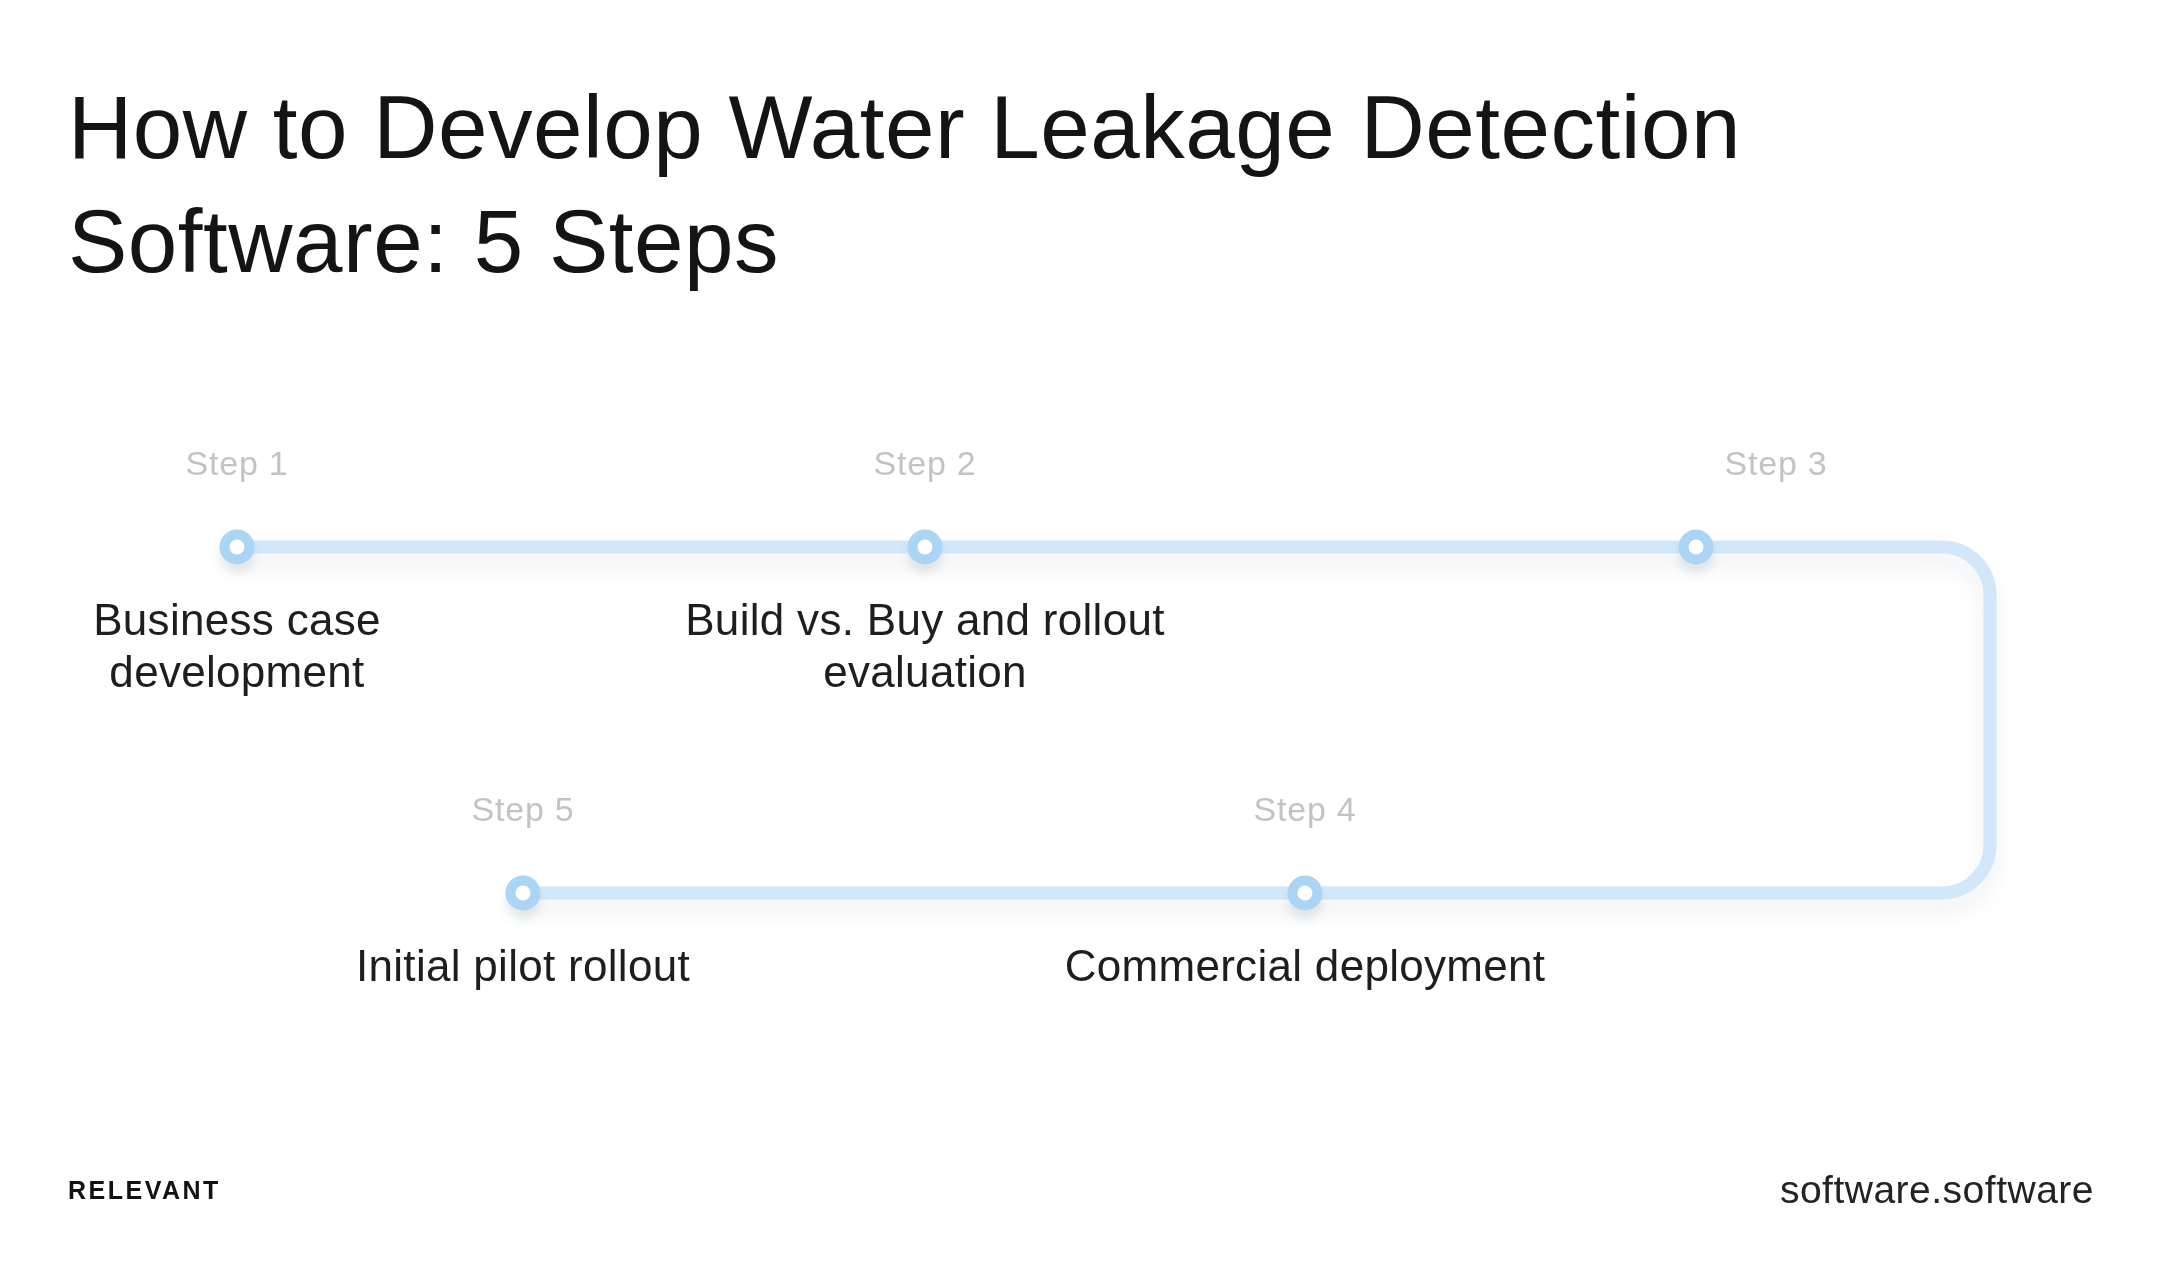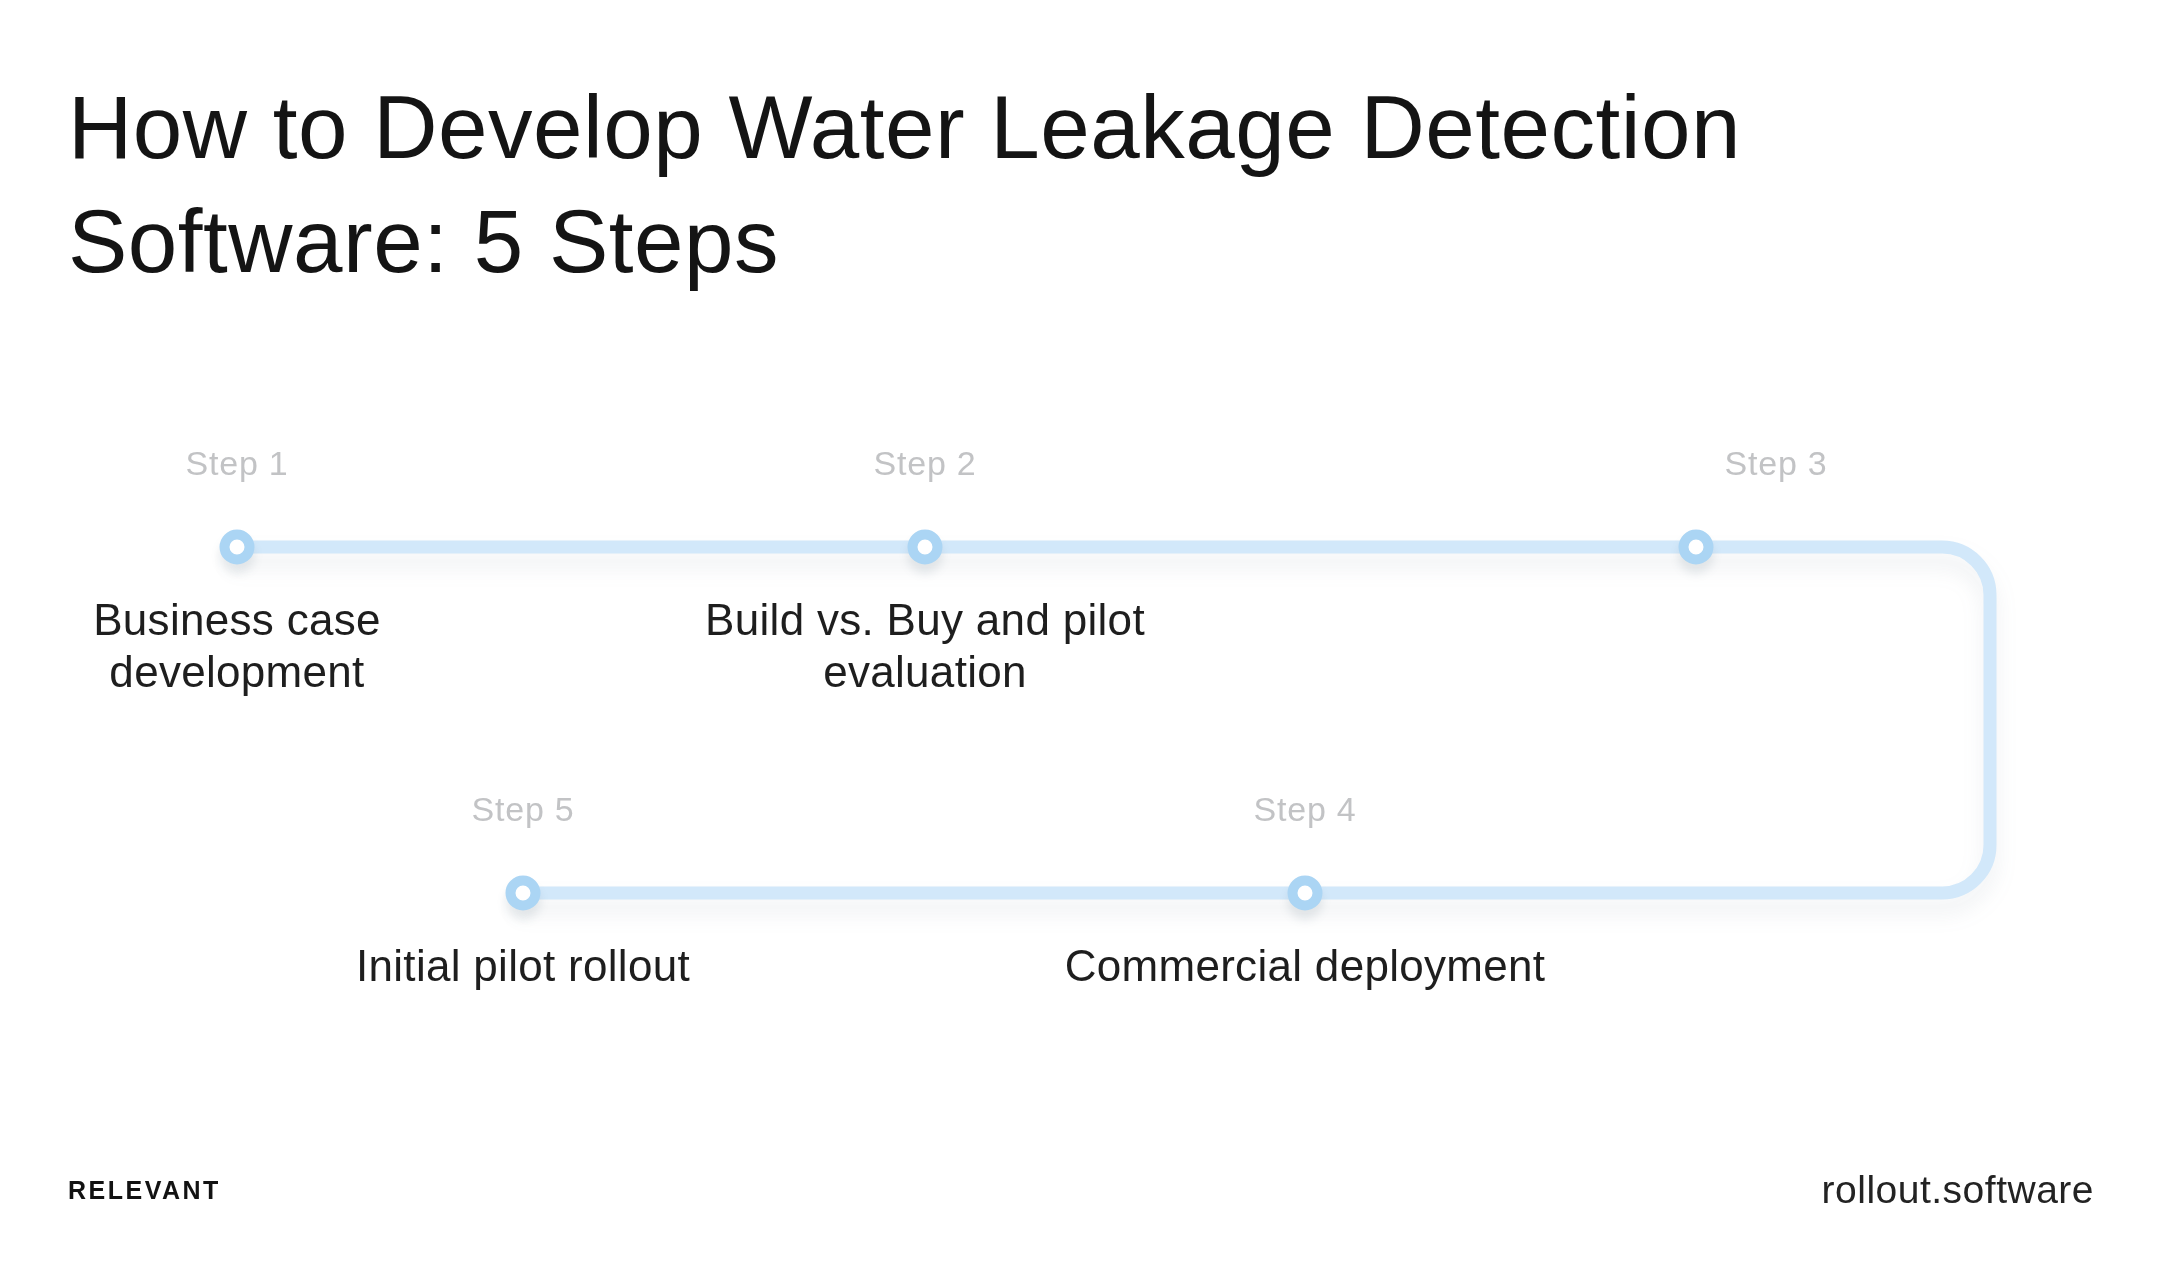--- a/index.html
+++ b/index.html
@@ -94,21 +94,21 @@
   <div class="node n5"></div>
 
   <div class="step-label l1">Step 1</div>
   <div class="step-label l2">Step 2</div>
   <div class="step-label l3">Step 3</div>
   <div class="step-label l4">Step 4</div>
   <div class="step-label l5">Step 5</div>
 
   <div class="desc d1">Business case
 development</div>
-  <div class="desc d2">Build vs. Buy and pilot
+  <div class="desc d2">Build vs. Buy and rollout
 evaluation</div>
   <div class="desc d5">Initial pilot rollout</div>
   <div class="desc d4">Commercial deployment</div>
 
   <div class="brand">RELEVANT</div>
-  <div class="site">rollout.software</div>
+  <div class="site">software.software</div>
 
 </div>
 
 </body></html>

